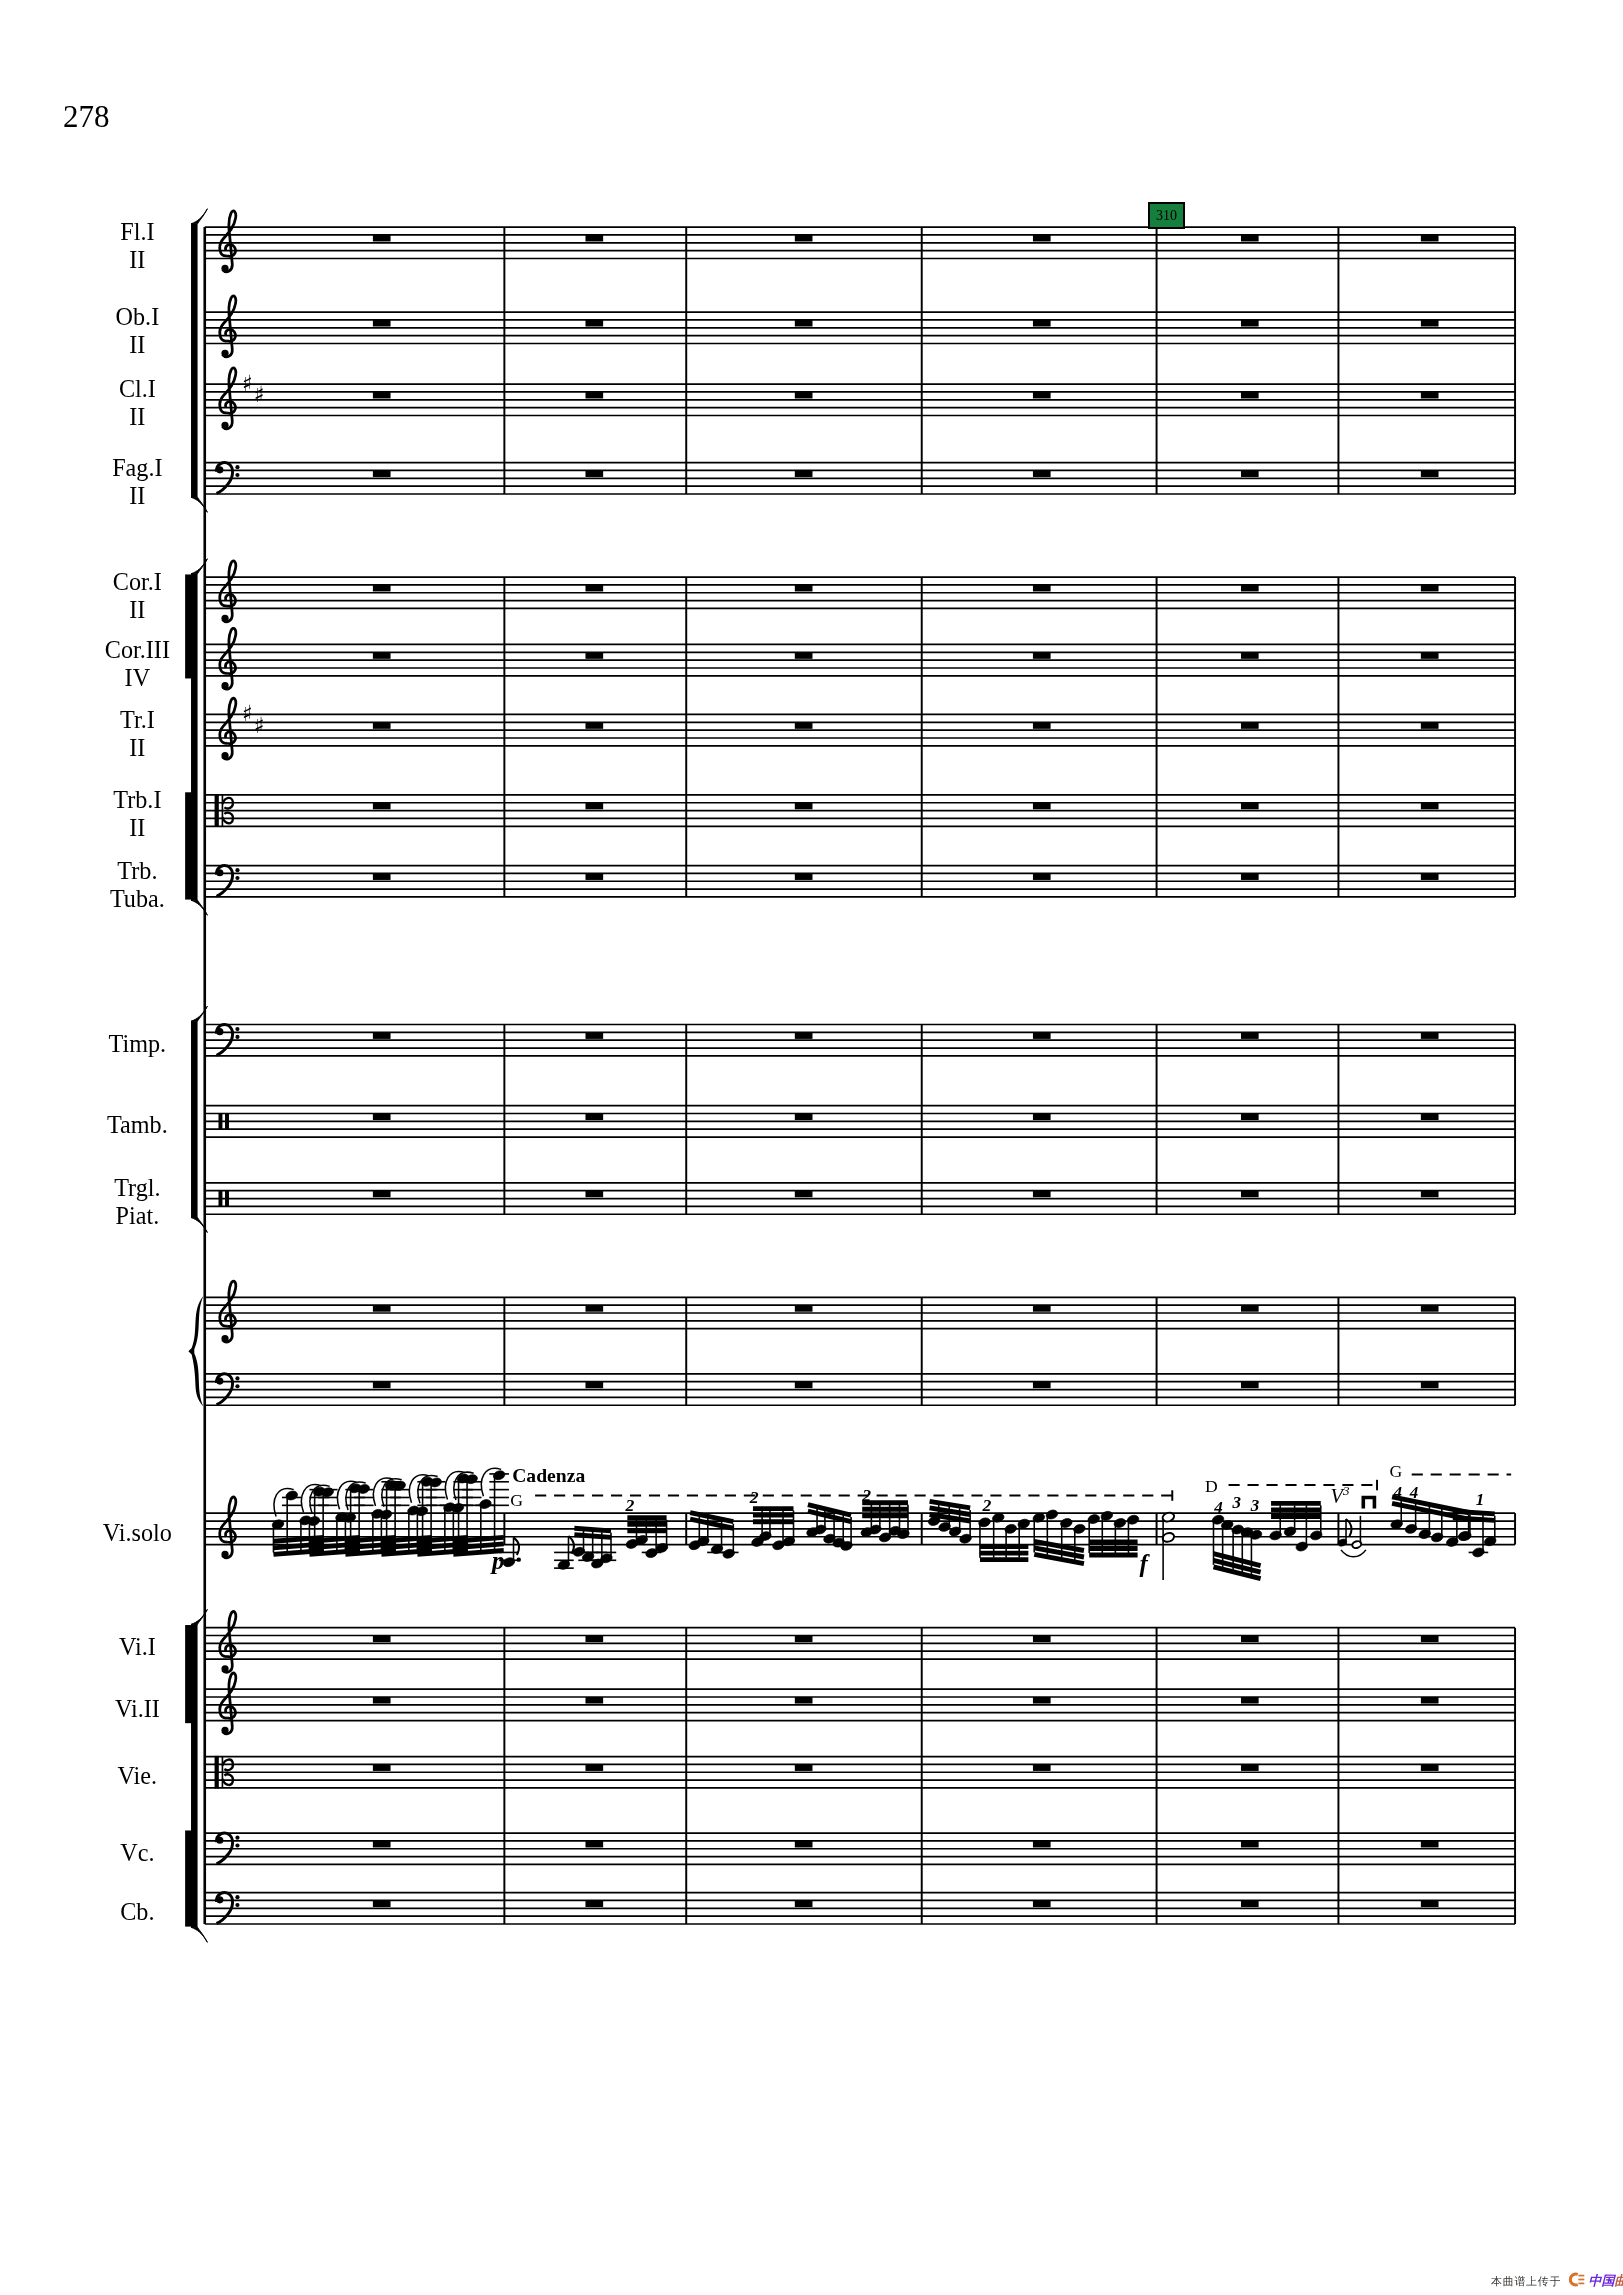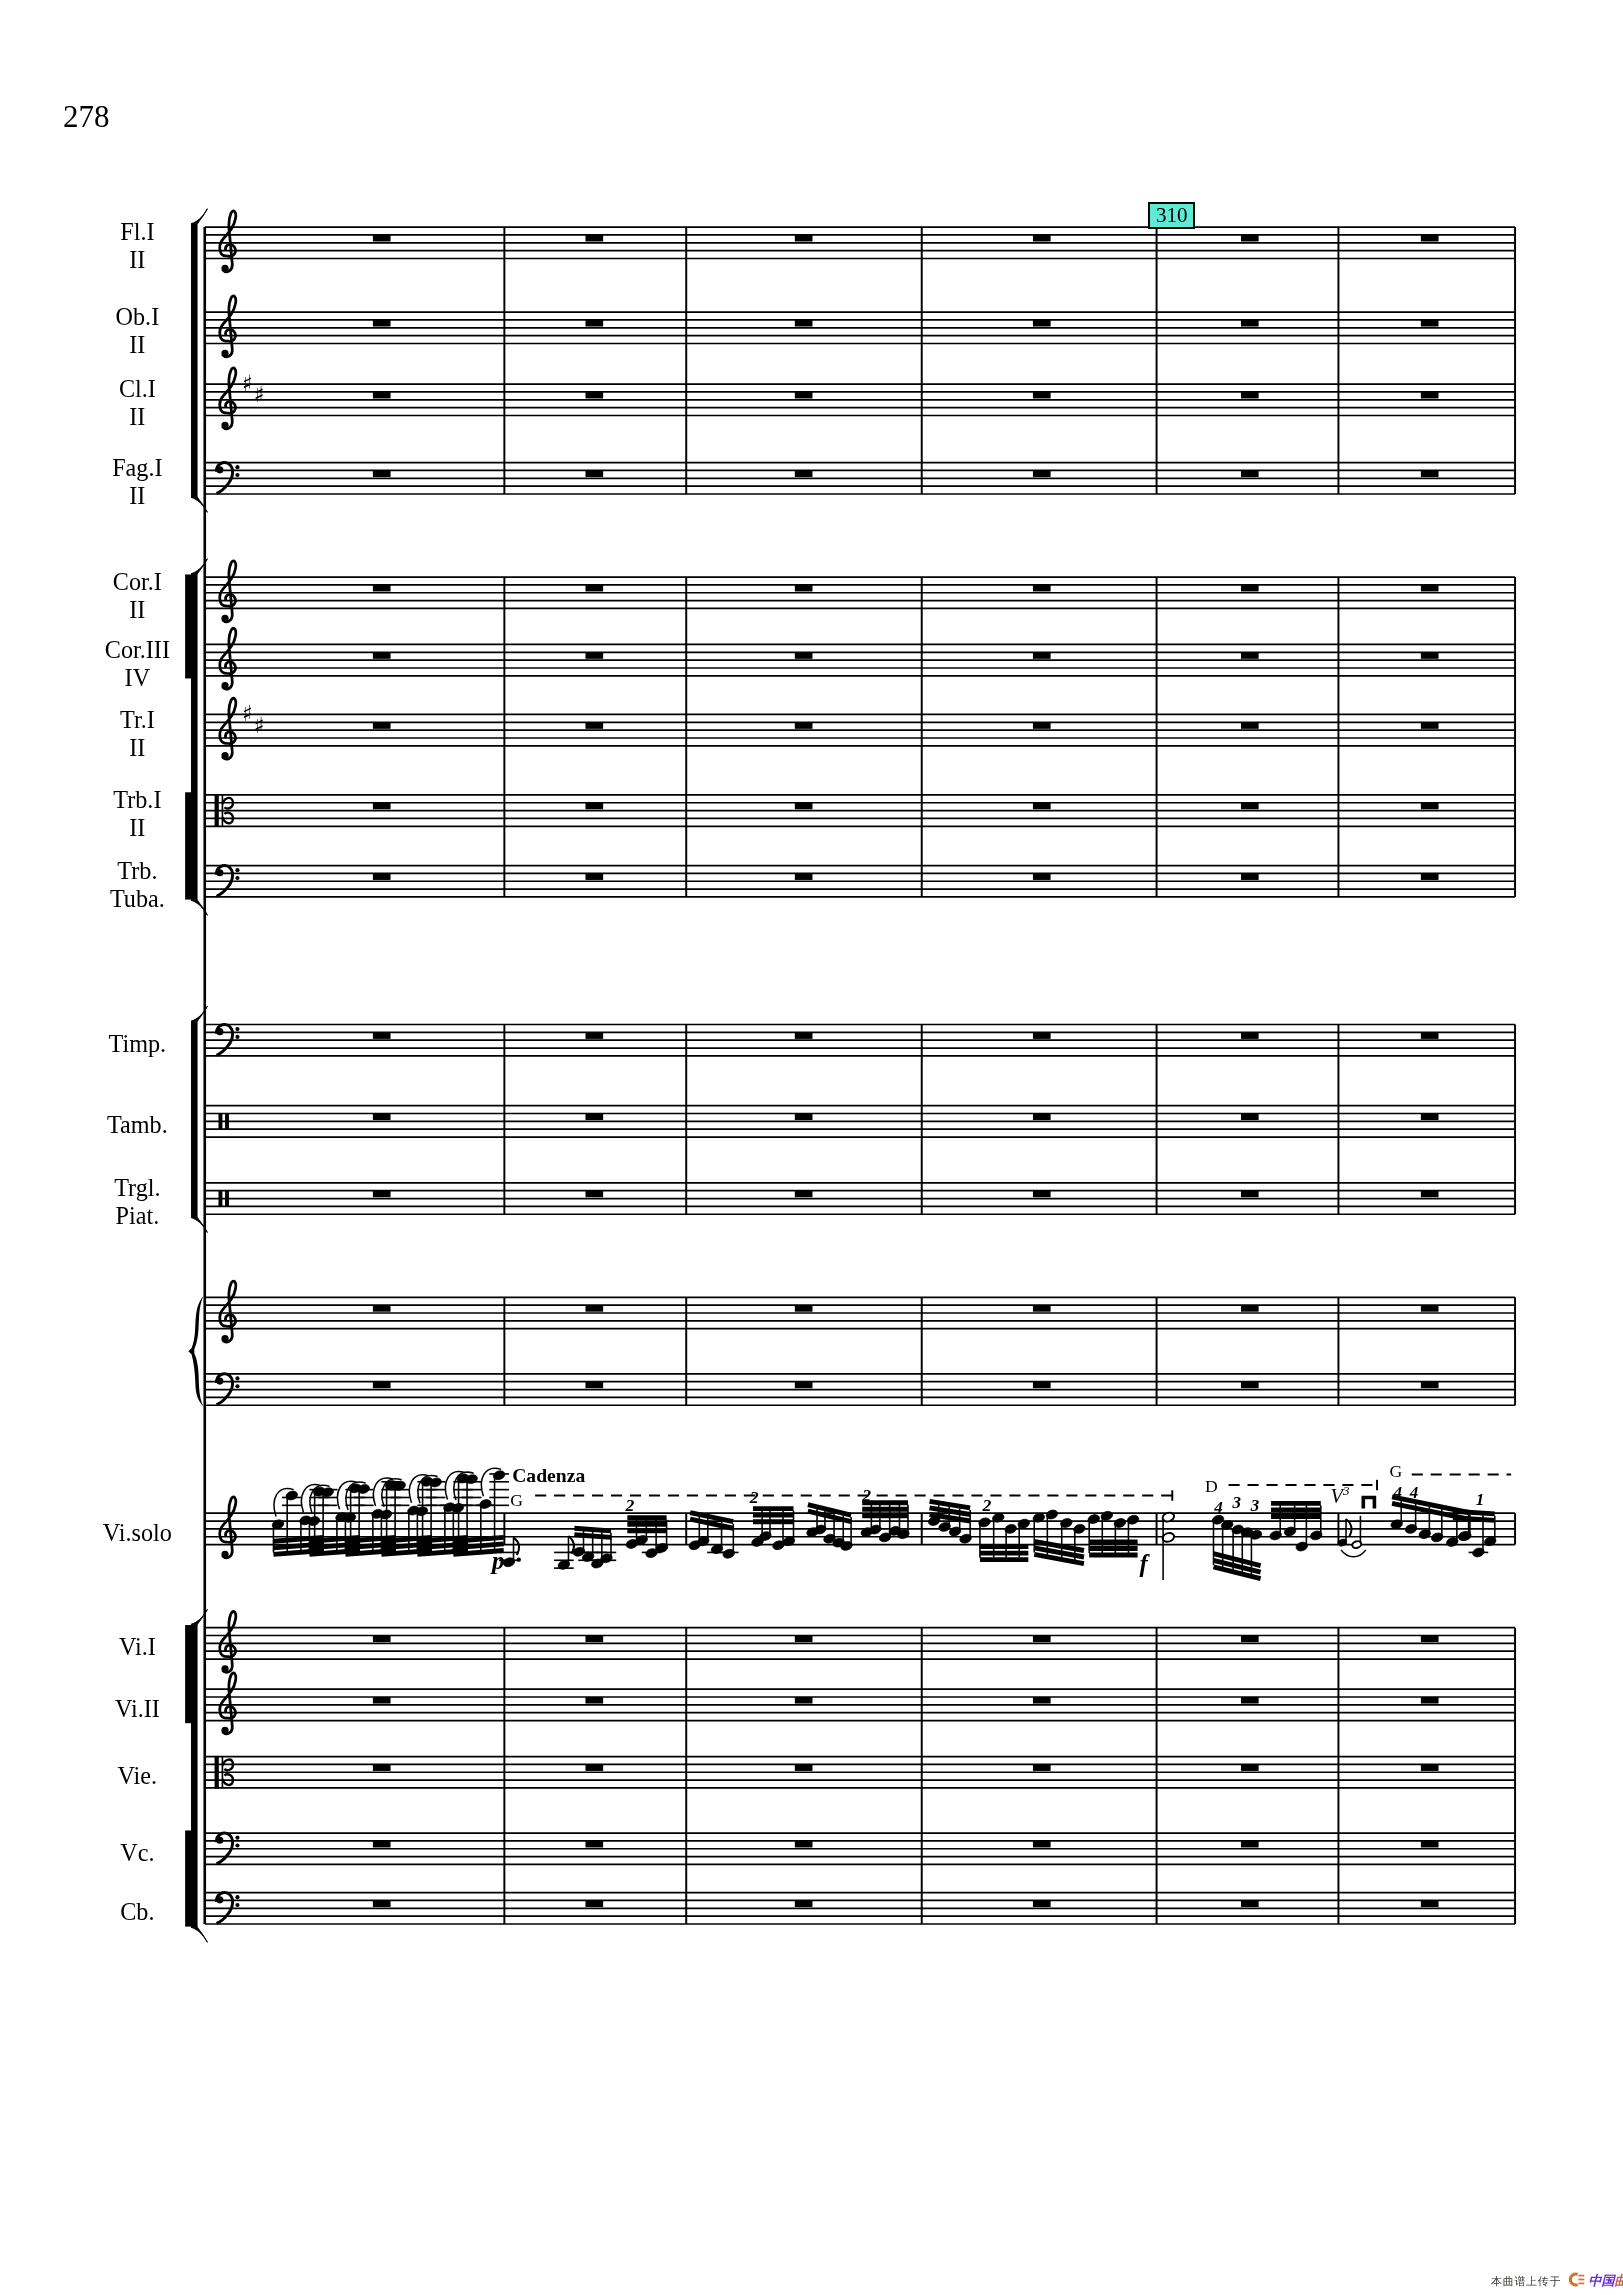--- a/index.html
+++ b/index.html
@@ -1,21 +1,21 @@
 <!DOCTYPE html>
 <html style="font-size:10.5px"><head>
 <meta charset="utf-8">
 <style>
   html,body{margin:0;padding:0;background:#e8e8e8;}
   .page{position:relative;width:1623px;height:2295px;background:#ffffff;overflow:hidden;
         font-family:"Liberation Serif",serif;color:#000;}
   #score-svg{position:absolute;left:0;top:0;}
   .pageno{position:absolute;left:63px;top:99px;font-size:31px;color:#000;}
-  .rehearsal{position:absolute;left:1148px;top:202px;border:2px solid #000;background:#5eead4;
-             font-size:21px;padding:0.7px 5.9px 1.3px 5.9px;line-height:21px;}
+  .rehearsal{position:absolute;left:1148px;top:202px;border:2px solid #000;background:#15803d;
+             font-size:14px;padding:0.7px 5.9px 1.3px 5.9px;line-height:21px;}
   .watermark{position:absolute;left:1491px;top:2271px;display:flex;align-items:center;
              font-family:"DejaVu Sans",sans-serif;font-size:11px;white-space:nowrap;}
   .wm-prefix{color:#3b3733;letter-spacing:0.7px;}
   .wm-logo{display:inline-block;margin:0 2.6px 0 5.2px;}
   .wm-brand1{color:#6d28d9;font-weight:bold;font-style:italic;font-size:13px;}
   .wm-brand2{color:#c26249;font-weight:bold;font-style:italic;font-size:13px;}
 </style>
 </head>
 <body>
 

